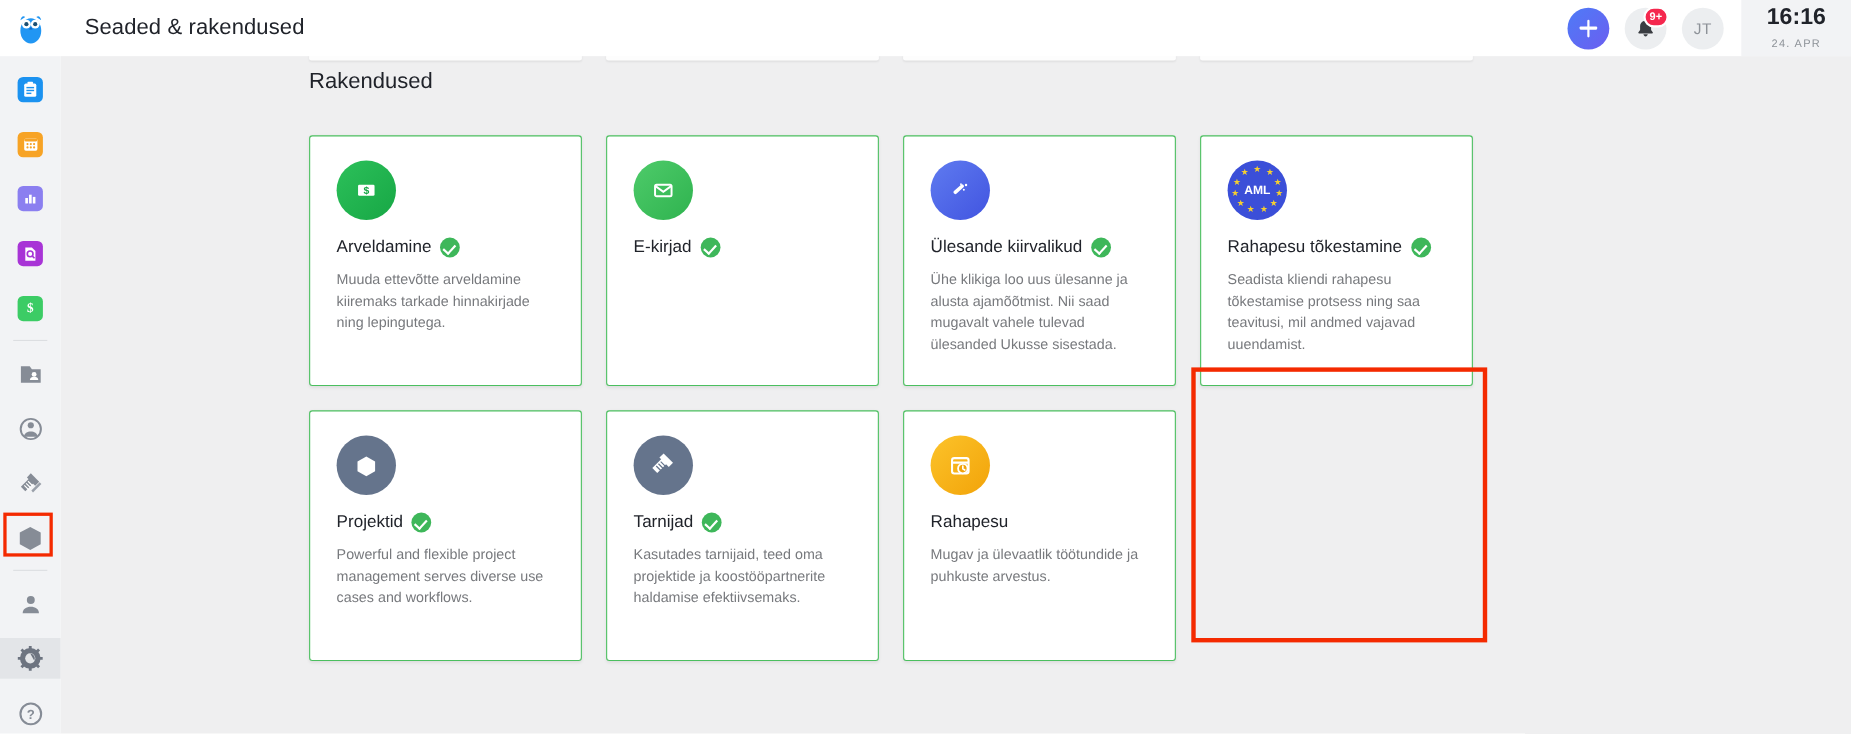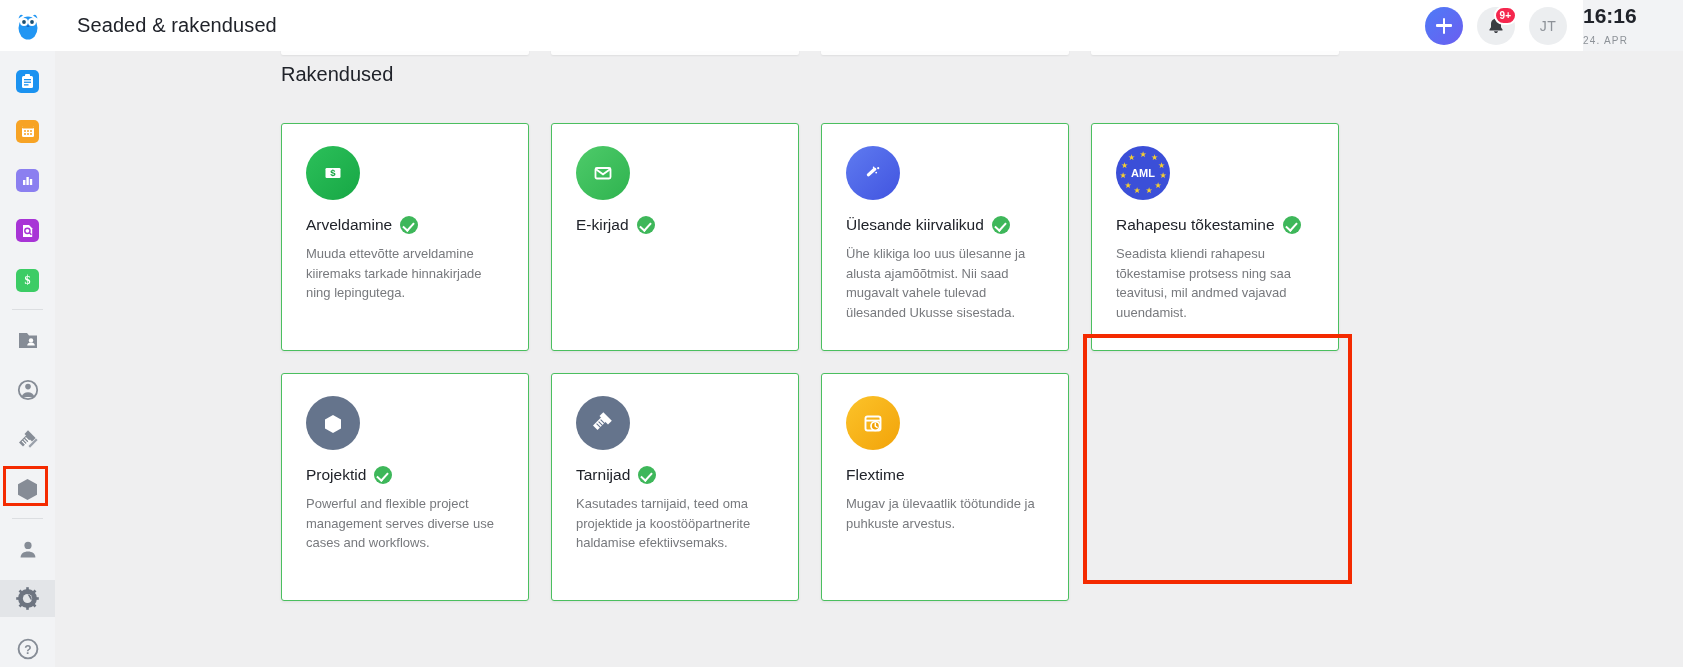--- a/index.html
+++ b/index.html
@@ -50,21 +50,21 @@
     display: flex; align-items: center; justify-content: center;
     padding: 0 4px; border: 2px solid #fff;
   }
   .btn-avatar {
     background: #eceef0; color: #8d9298; font-size: 14px;
     letter-spacing: .4px;
   }
   .clock {
     width: 100px; height: 51px; background: #f2f3f5;
     display: flex; flex-direction: column;
-    justify-content: center;
+    align-items: center; justify-content: center;
     flex: 0 0 100px;
   }
   .clock-time { font-size: 21px; font-weight: 700; color: #20232a; line-height: 1; }
   .clock-date { font-size: 10px; color: #8d9298; letter-spacing: 1.2px; margin-top: 9px; }
 
   
   .sidebar {
     position: absolute; top: 51px; left: 0;
     width: 55px; height: 616px;
     background: #f2f3f5;
@@ -475,21 +475,21 @@
       <div class="card">
         <div class="card-icon" style="background:linear-gradient(135deg,#fcc32a 0%,#f2a309 100%)">
           <svg width="26" height="26" viewBox="0 0 26 26">
               <rect x="5.5" y="6.5" width="15" height="14" rx="2" fill="none" stroke="#fff" stroke-width="1.9"></rect>
               <line x1="5.5" y1="10.6" x2="20.5" y2="10.6" stroke="#fff" stroke-width="1.9"></line>
               <circle cx="15.3" cy="16" r="4.3" fill="#f2a309" stroke="#fff" stroke-width="1.7"></circle>
               <path d="M15.3 13.6v2.6l1.8 1.1" stroke="#fff" stroke-width="1.5" fill="none" stroke-linecap="round"></path>
             </svg>
         </div>
         <div class="card-head">
-          <span class="card-title">Flextime</span>
+          <span class="card-title">Rahapesu</span>
 
         </div>
         <div class="card-desc">Mugav ja ülevaatlik töötundide ja puhkuste arvestus.</div>
       </div>
 
     </div>
 
     <div class="card-highlight"></div>
   </div>
 </div>

